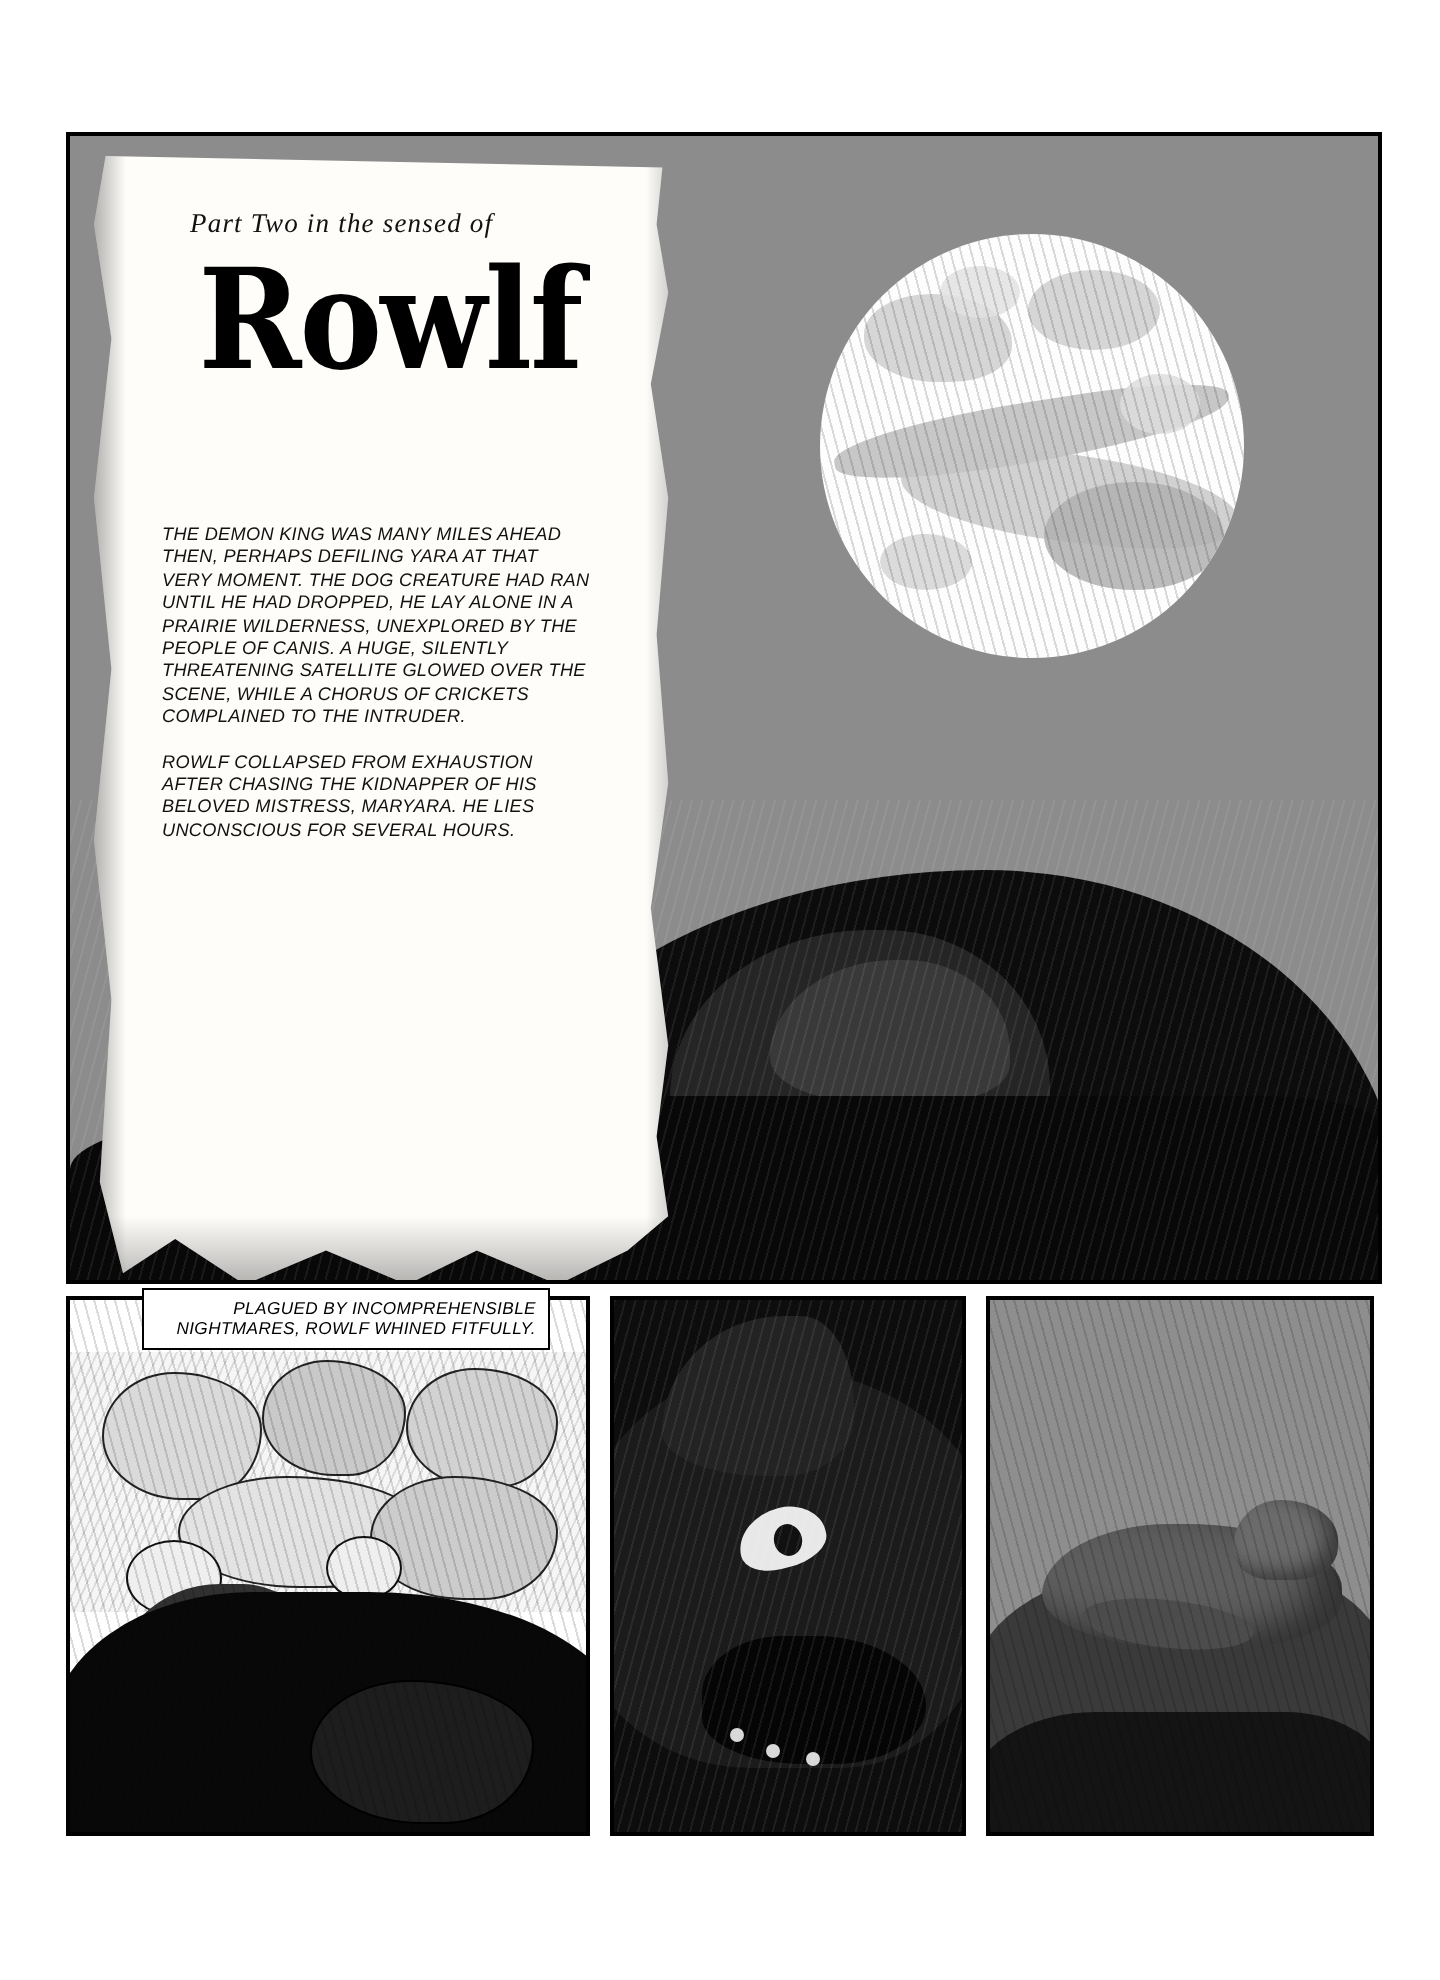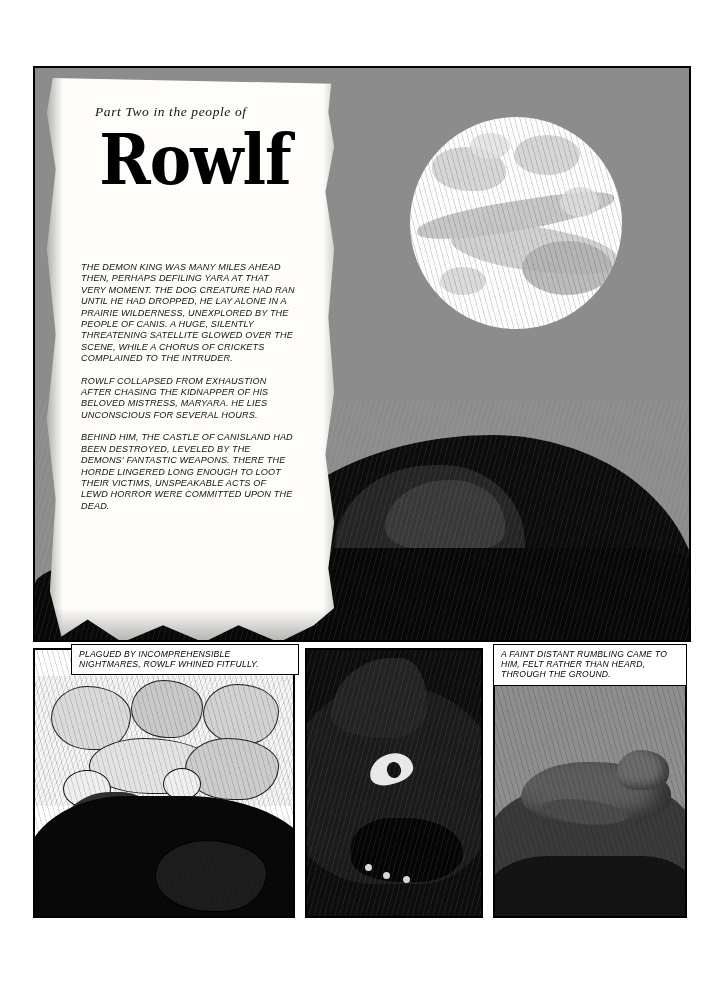--- a/index.html
+++ b/index.html
@@ -215,21 +215,21 @@
     font-style: italic;
     font-size: 8.6px;
     line-height: 10.2px;
     letter-spacing: .2px;
     text-transform: uppercase;
     color: #000;
     padding: 4px 6px 5px 7px;
     box-sizing: border-box;
     z-index: 5;
   }
-  .cap1 { left: 38px;  top: -4px; width: 228px; }
+  .cap1 { left: 38px;  top: -4px; width: 204px; text-align: right; }
   .cap2 { left: 272px; top: -4px; width: 184px; }
   .cap3 { left: 460px; top: -4px; width: 194px; }
 
   
   .p1-art { position: absolute; inset: 0; }
   .p1-sky {
     position: absolute; left: 0; top: 26px; right: 0; height: 130px;
     background:
       repeating-linear-gradient(115deg, rgba(0,0,0,.10) 0 1px, rgba(0,0,0,0) 1px 4px),
       #f6f6f6;
@@ -378,27 +378,26 @@
       <div class="hatch"></div>
     </div>
 
     <div class="parchment">
       <div class="parchment-edge">
         <div class="parchment-shade-l"></div>
         <div class="parchment-shade-r"></div>
         <div class="parchment-shade-b"></div>
       </div>
 
-      <div class="part-line">Part Two in the people of</div>
+      <div class="part-line">Part Two in the sensed of</div>
       <div class="title">Rowlf</div>
 
       <div class="story">
         <p>The demon king was many miles ahead then, perhaps defiling Yara at that very moment. The dog creature had ran until he had dropped, he lay alone in a prairie wilderness, unexplored by the people of Canis. A huge, silently threatening satellite glowed over the scene, while a chorus of crickets complained to the intruder.</p>
         <p>Rowlf collapsed from exhaustion after chasing the kidnapper of his beloved mistress, Maryara. He lies unconscious for several hours.</p>
-        <p>Behind him, the castle of Canisland had been destroyed, leveled by the demons' fantastic weapons. There the horde lingered long enough to loot their victims, unspeakable acts of lewd horror were committed upon the dead.</p>
       </div>
     </div>
   </div>
 
   <div class="row">
 
     <div class="panel p1">
       <div class="p1-art">
         <div class="p1-sky"></div>
         <div class="p1-fig" style="left:16px;top:36px;width:78px;height:62px;"></div>
@@ -435,16 +434,15 @@
         <div class="p3-ground"></div>
         <div class="p3-body"></div>
         <div class="p3-head"></div>
         <div class="p3-arm"></div>
         <div class="p3-dark-fore"></div>
         <div class="hatch-dark"></div>
       </div>
     </div>
 
     <div class="caption cap1">Plagued by incomprehensible nightmares, Rowlf whined fitfully.</div>
-    <div class="caption cap3">A faint distant rumbling came to him, felt rather than heard, through the ground.</div>
   </div>
 
 </div>
 
 </body></html>

